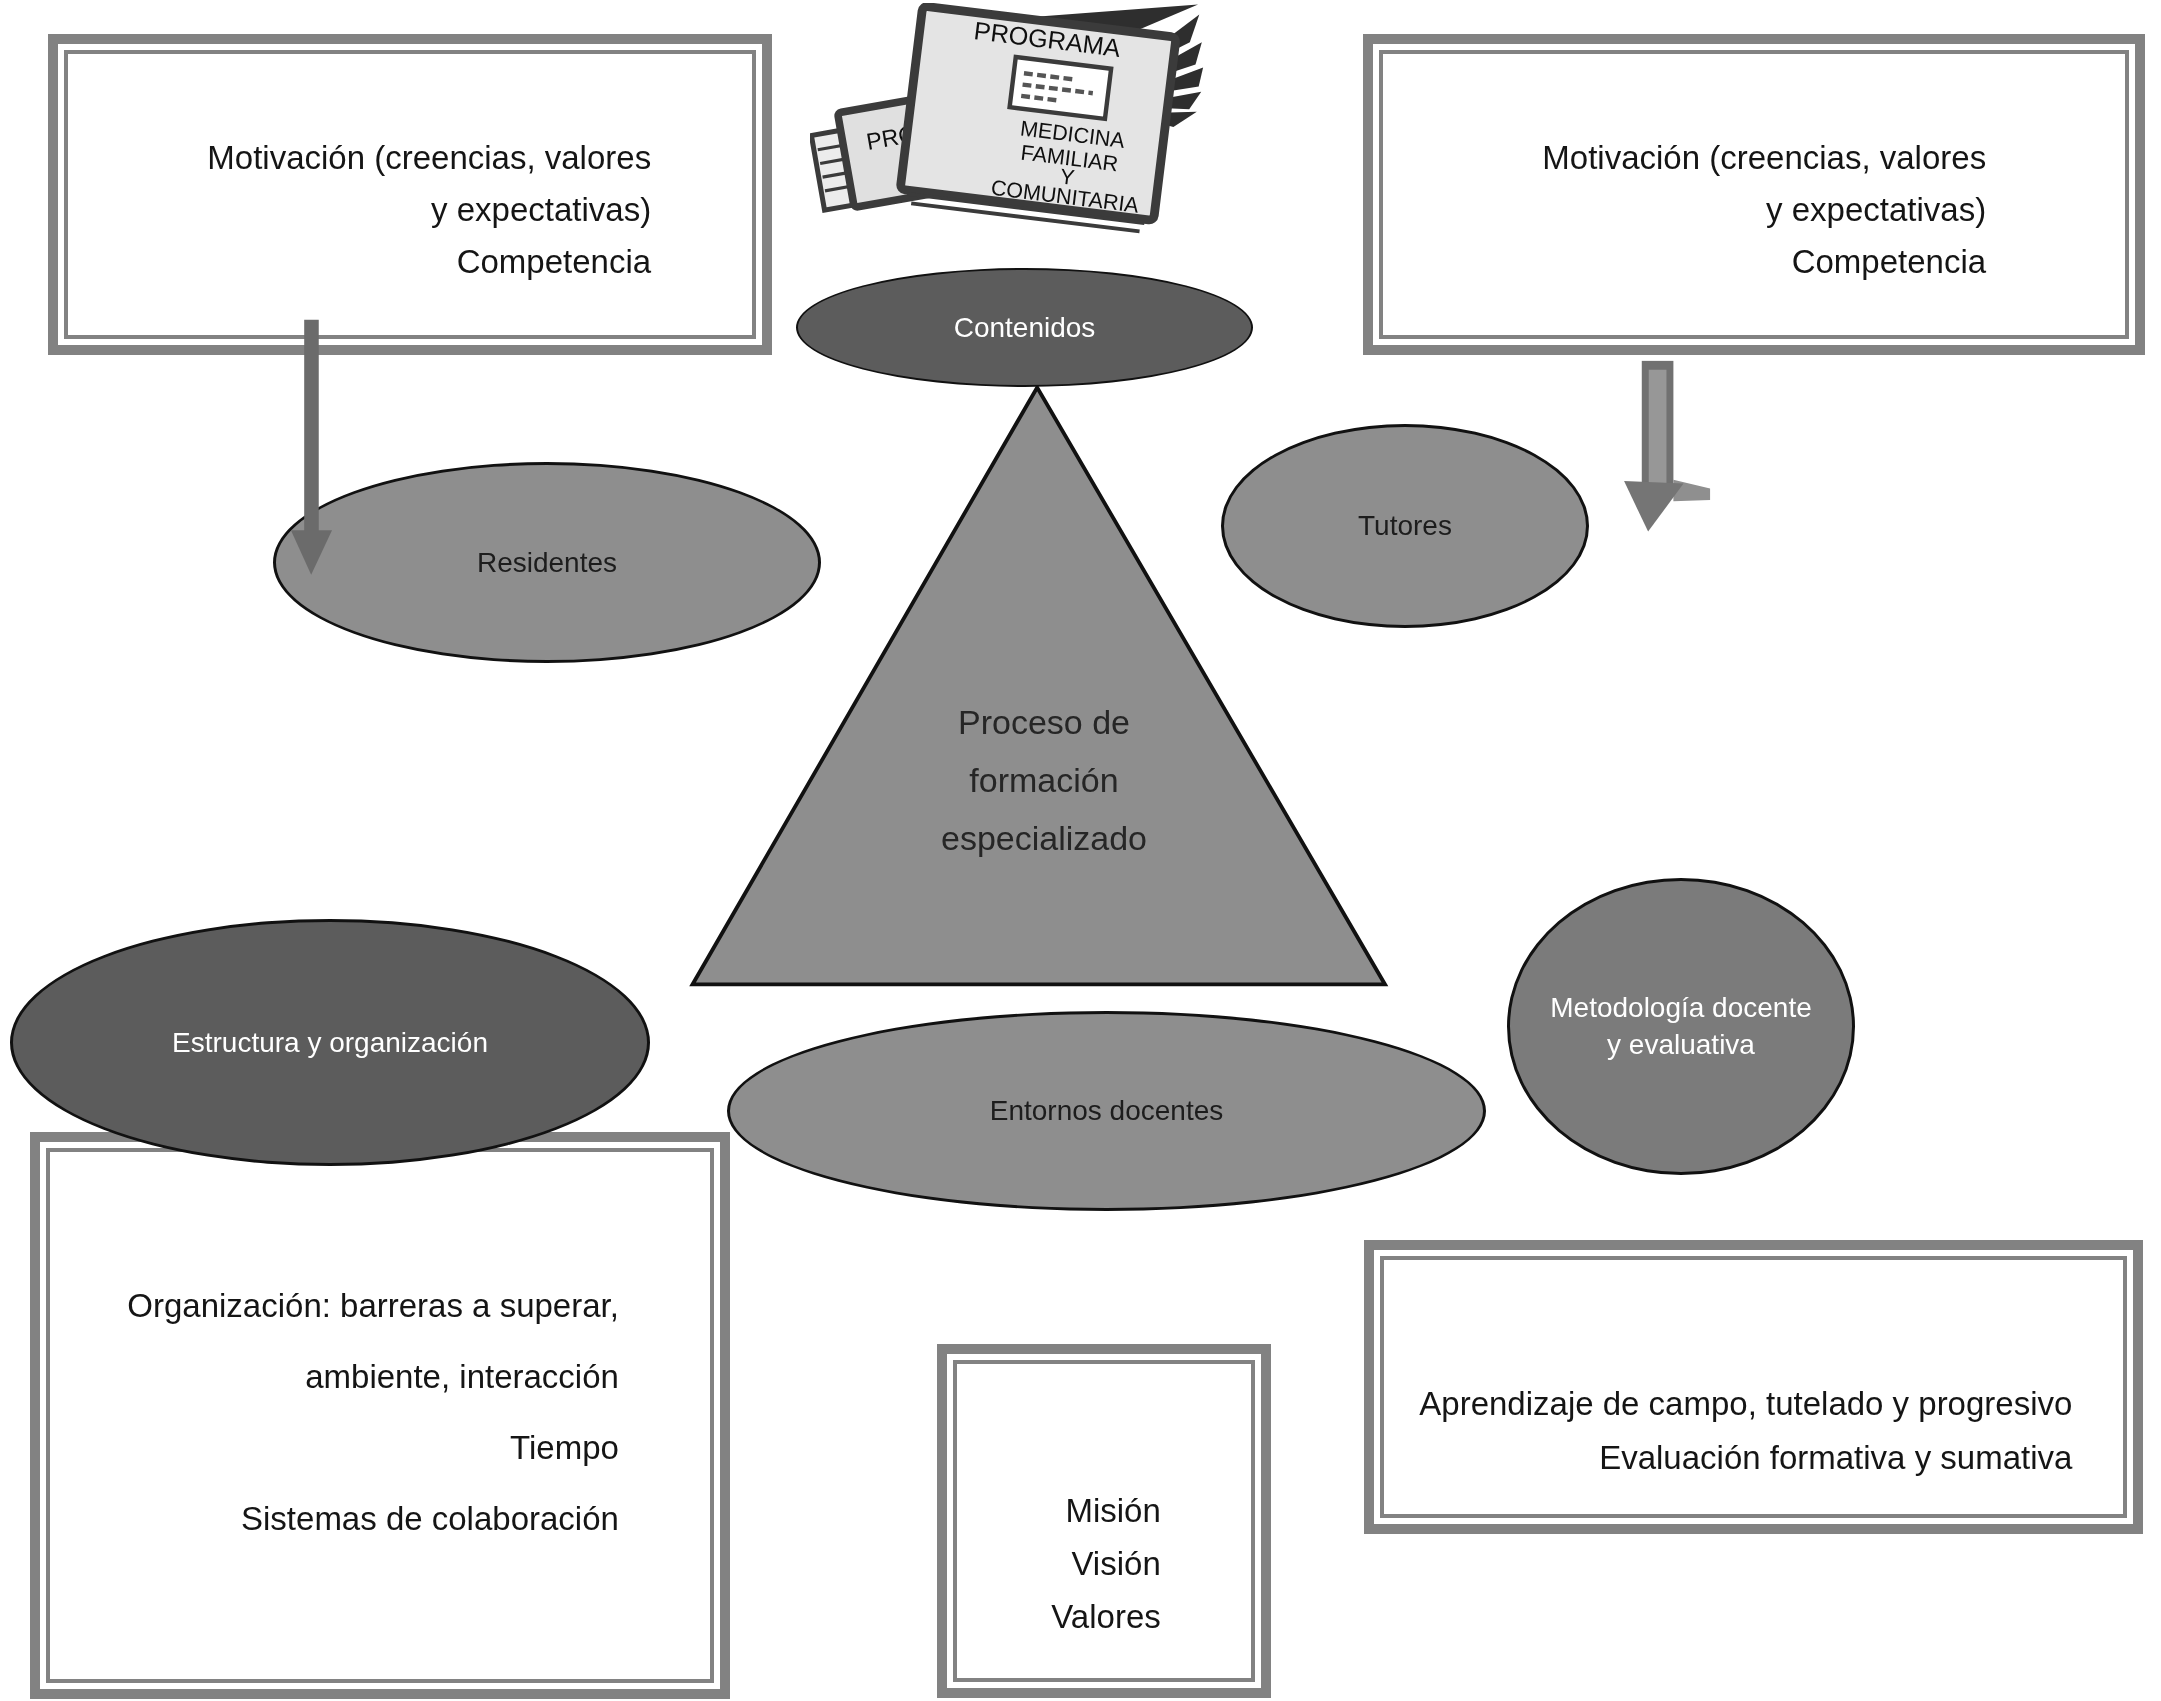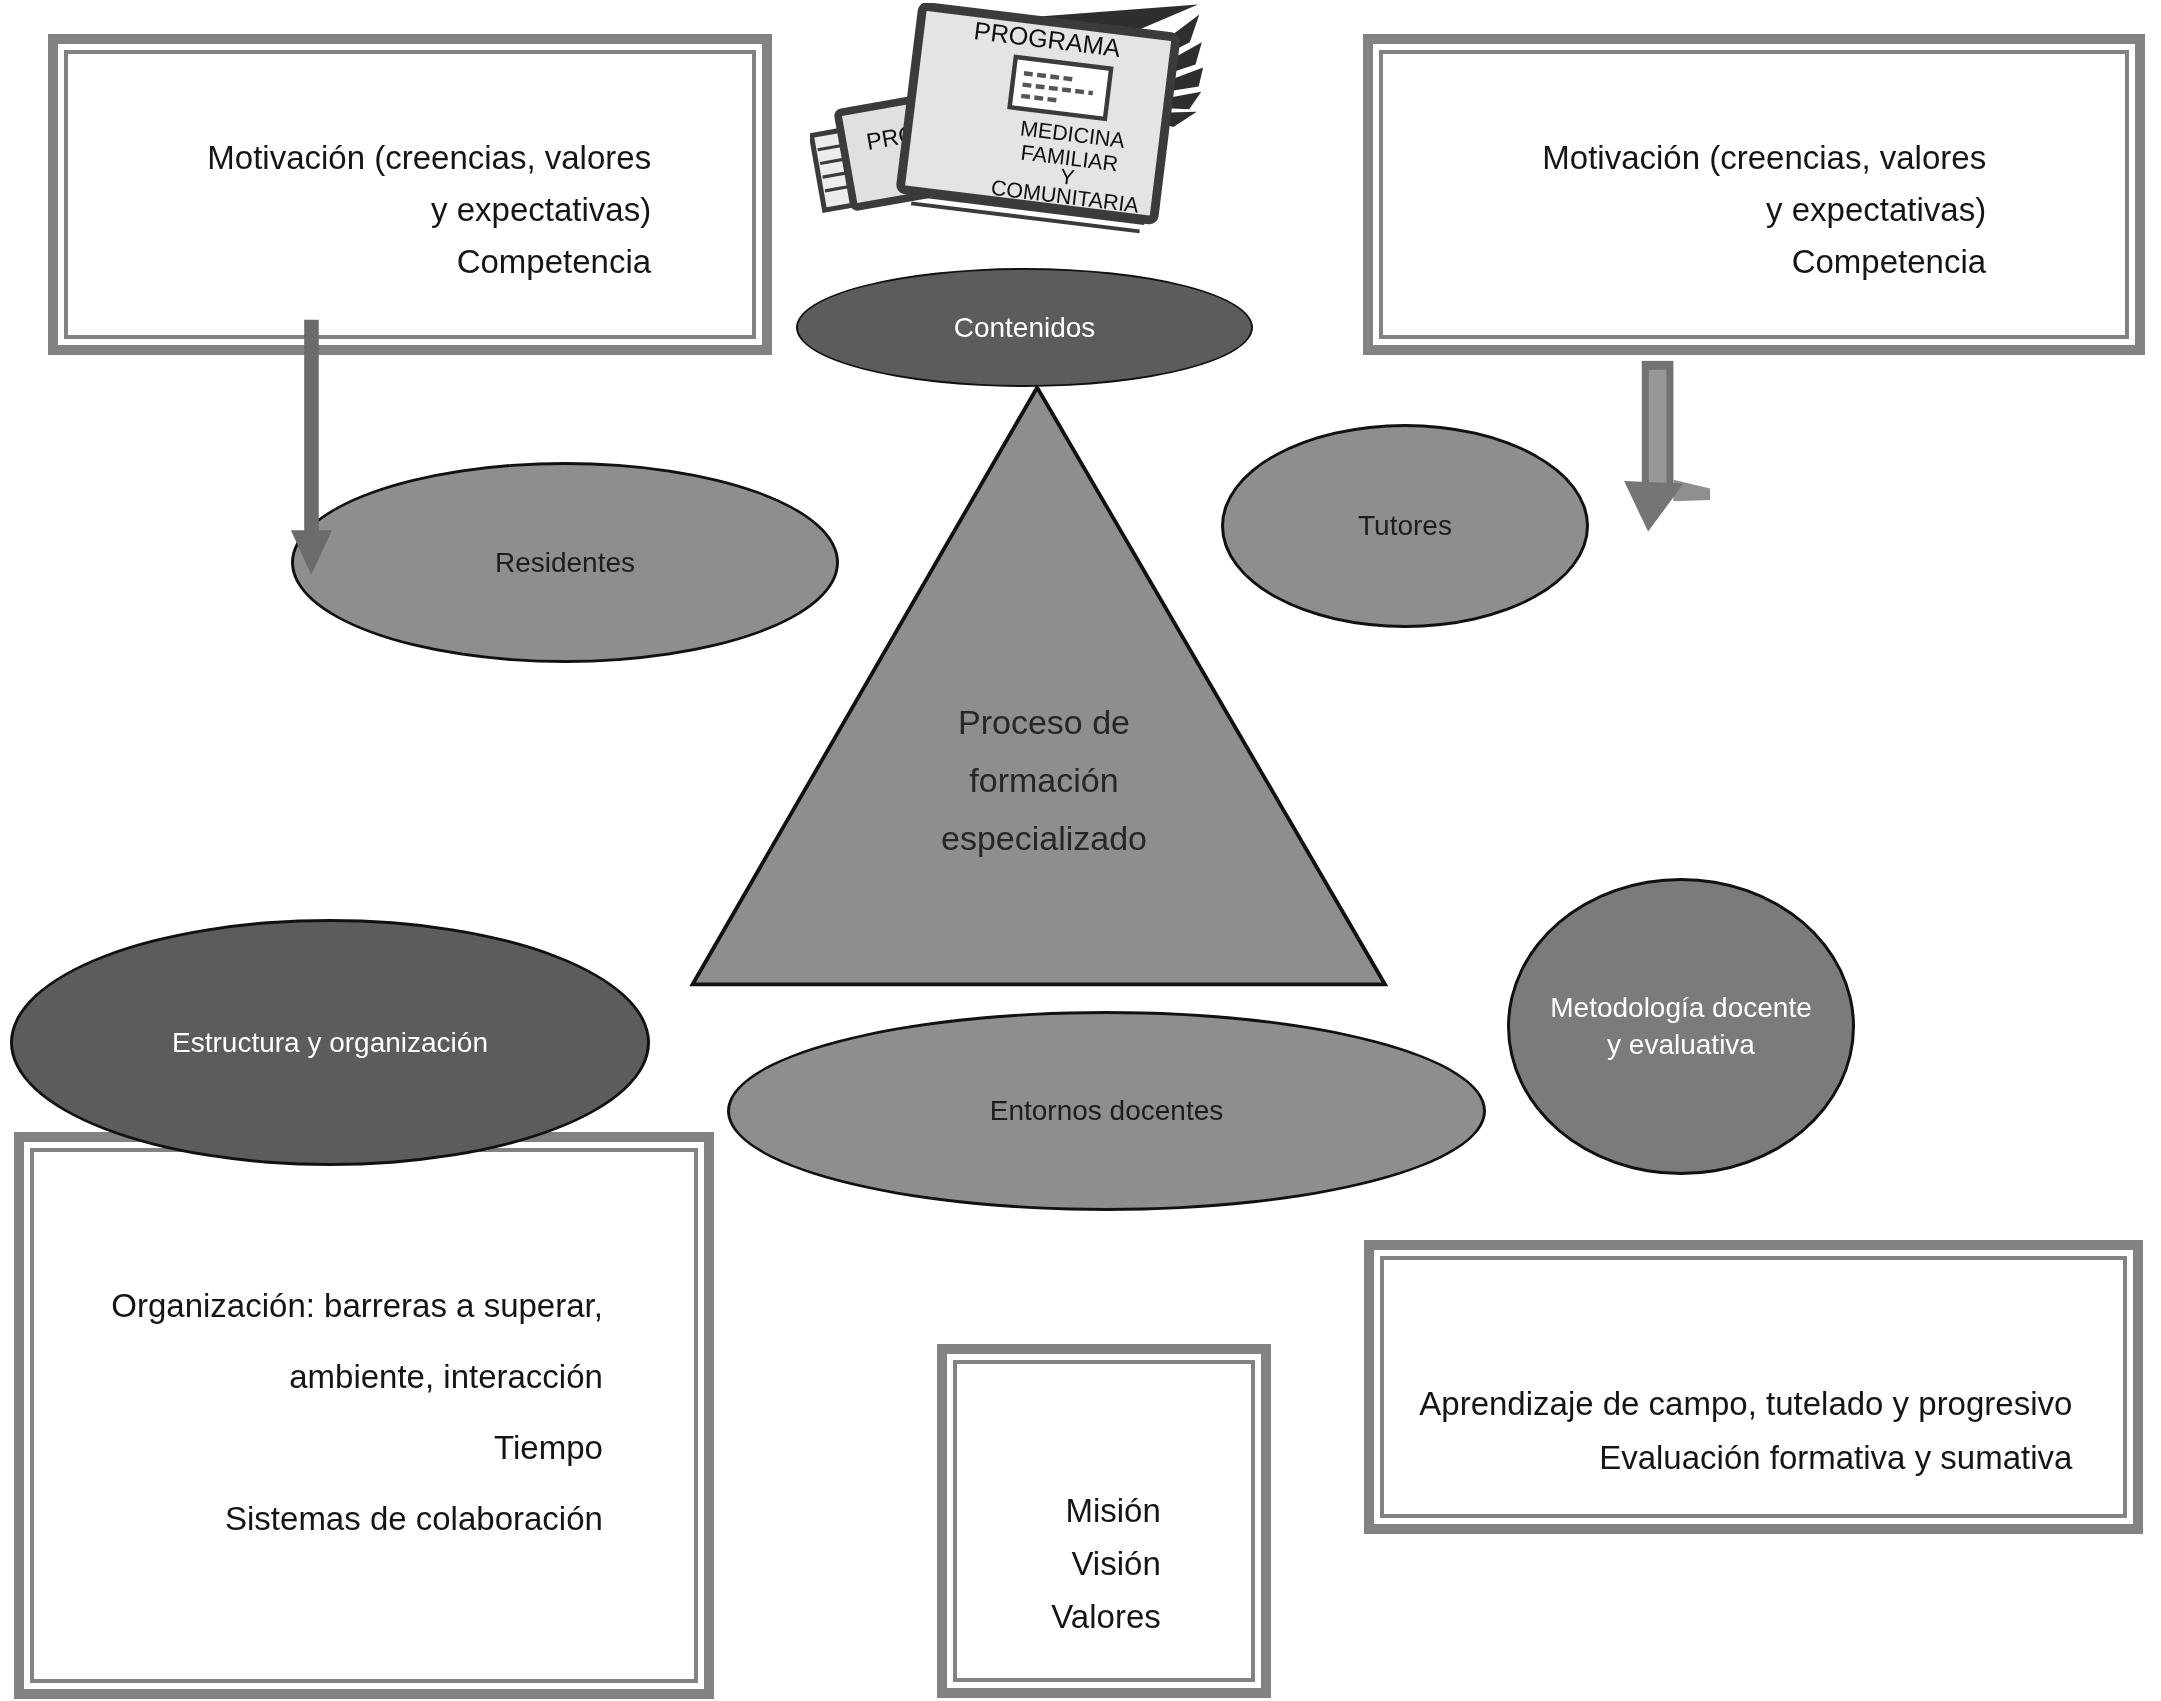--- a/index.html
+++ b/index.html
@@ -54,21 +54,21 @@
   <div class="dbox" style="left:1363px; top:34px; width:782px; height:321px;">
     <div class="dbox-inner">
       <div class="dbox-text" style="left:159px; top:78px; line-height:52px;">
         <div class="tline">Motivación (creencias, valores</div>
         <div class="tline"> y expectativas)</div>
         <div class="tline">Competencia</div>
       </div>
     </div>
   </div>
 
-  <div class="dbox" style="left:14px; top:1132px; width:700px; height:567px;">
+  <div class="dbox" style="left:30px; top:1132px; width:700px; height:567px;">
     <div class="dbox-inner">
       <div class="dbox-text" style="left:77px; top:118px; line-height:71px;">
         <div class="tline">Organización: barreras a superar,</div>
         <div class="tline">ambiente, interacción</div>
         <div class="tline">Tiempo</div>
         <div class="tline">Sistemas de colaboración</div>
       </div>
     </div>
   </div>
 
@@ -97,21 +97,21 @@
   <div class="triangle-label">
     <div>Proceso de</div>
     <div>formación</div>
     <div>especializado</div>
   </div>
 
   <div class="ellipse node-dark" style="left:796px; top:268px; width:457px; height:119px; border-width:2.5px;">
     <span>Contenidos</span>
   </div>
 
-  <div class="ellipse node-medium" style="left:291px; top:462px; width:548px; height:201px;">
+  <div class="ellipse node-medium" style="left:273px; top:462px; width:548px; height:201px;">
     <span>Residentes</span>
   </div>
 
   <div class="ellipse node-medium" style="left:1221px; top:424px; width:368px; height:204px;">
     <span>Tutores</span>
   </div>
 
   <div class="ellipse node-dark" style="left:10px; top:919px; width:640px; height:247px;">
     <span>Estructura y organización</span>
   </div>

